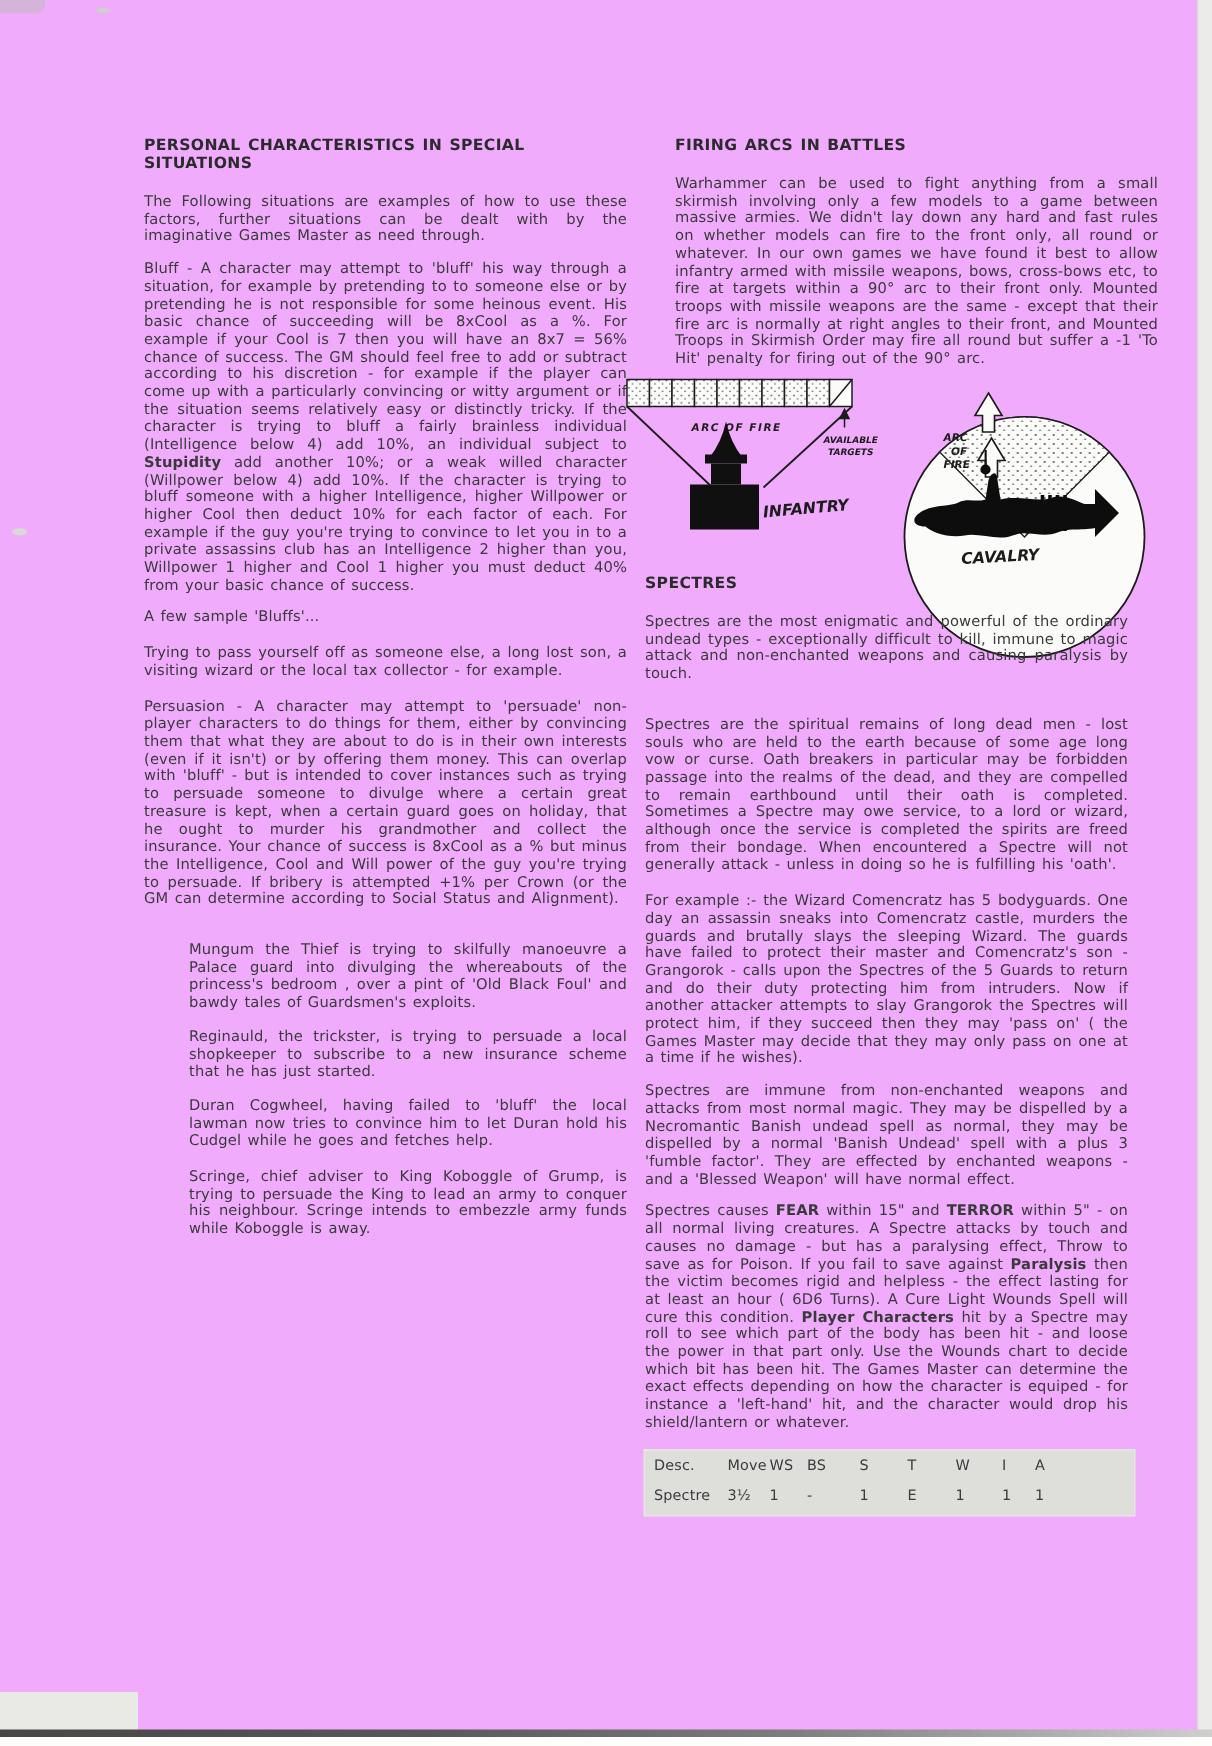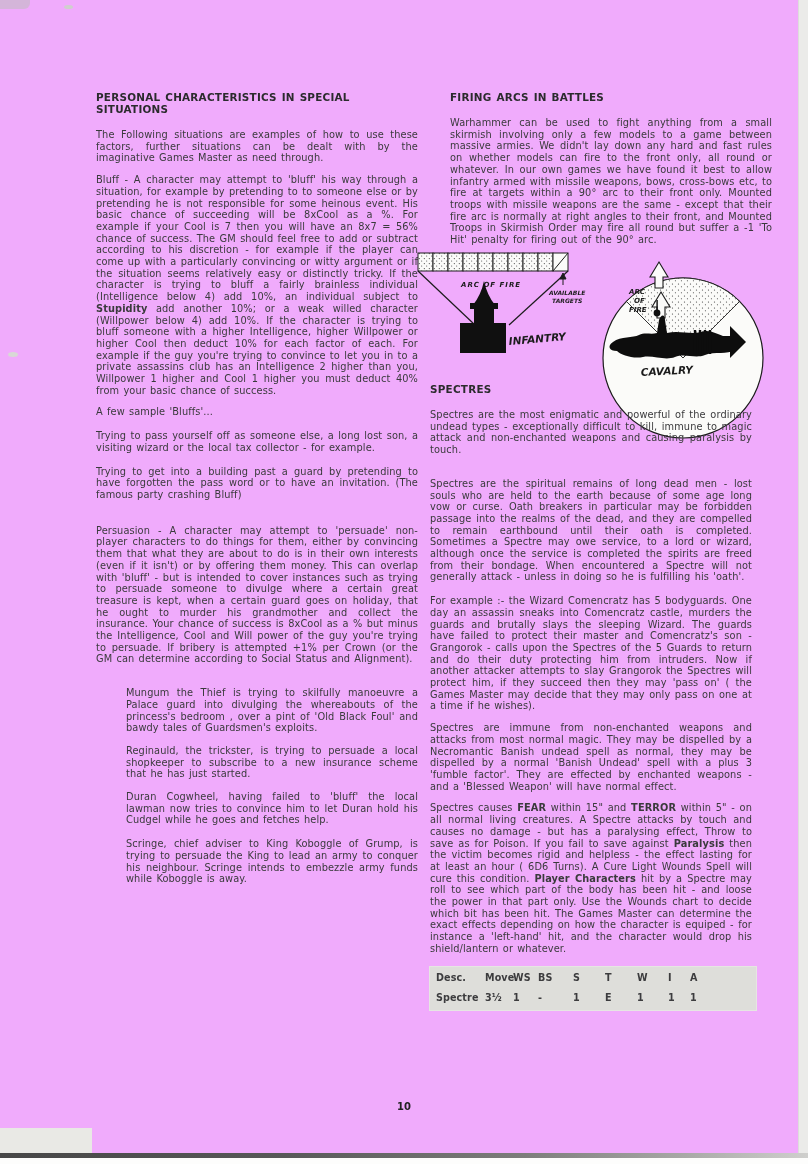--- a/index.html
+++ b/index.html
@@ -33,21 +33,21 @@
 
   
   .diagram{position:absolute;}
   #infantry-diagram{left:413px;top:247px;}
   #cavalry-diagram{left:593px;top:258px;}
   svg text{font-family:"DejaVu Sans",sans-serif;fill:#1c1c1c;}
   .hand{font-weight:bold;font-style:italic;}
 
   
   .stats-table{display:block;background:#dededa;width:314px;padding:5px 6px 7px 6px;margin-top:12px;
-               box-shadow:0 0 0 1px #e6e6e2;font-weight:bold;}
+               box-shadow:0 0 0 1px #e6e6e2;}
   .stats-row{display:grid;grid-template-columns:49px 28px 25px 35px 32px 32px 31px 22px 38px;
              font-size:9.6px;line-height:11px;color:#3c3c3e;}
   .stats-row.head{margin-bottom:9px;}
   .stats-row span{text-align:left;}
 
   .page-number{position:absolute;left:0;top:1101px;width:808px;text-align:center;
                font-size:10px;font-weight:bold;color:#222;}
 </style>
 </head>
 <body>
@@ -61,21 +61,20 @@
   <div class="foot-patch"></div>
   <div class="foot-band"></div>
   <div class="foot-white"></div>
 
   <div class="col col-left">
     <h2 class="section">PERSONAL CHARACTERISTICS IN SPECIAL SITUATIONS</h2>
     <p class="mb-sm">The Following situations are examples of how to use these factors, further situations can be dealt with by the imaginative Games Master as need through.</p>
     <p class="mb-sm"><span>Bluff - A character may attempt to 'bluff' his way through a situation, for example by pretending to to someone else or by pretending he is not responsible for some heinous event. His basic chance of succeeding will be 8xCool as a %. For example if your Cool is 7 then you will have an 8x7 = 56% chance of success. The GM should feel free to add or subtract according to his discretion - for example if the player can come up with a particularly convincing or witty argument or if the situation seems relatively easy or distinctly tricky. If the character is trying to bluff a fairly brainless individual (Intelligence below 4) add 10%, an individual subject to </span><span style="font-weight: bold;">Stupidity</span><span> add another 10%; or a weak willed character (Willpower below 4) add 10%. If the character is trying to bluff someone with a higher Intelligence, higher Willpower or higher Cool then deduct 10% for each factor of each. For example if the guy you're trying to convince to let you in to a private assassins club has an Intelligence 2 higher than you, Willpower 1 higher and Cool 1 higher you must deduct 40% from your basic chance of success.</span></p>
     <p class="mb-md">A few sample 'Bluffs'...</p>
     <p class="mb-md">Trying to pass yourself off as someone else, a long lost son, a visiting wizard or the local tax collector - for example.</p>
-    <p class="mb-xl">Trying to get into a building past a guard by pretending to have forgotten the pass word or to have an invitation. (The famous party crashing Bluff)</p>
     <p class="mb-lg">Persuasion - A character may attempt to 'persuade' non-player characters to do things for them, either by convincing them that what they are about to do is in their own interests (even if it isn't) or by offering them money. This can overlap with 'bluff' - but is intended to cover instances such as trying to persuade someone to divulge where a certain great treasure is kept, when a certain guard goes on holiday, that he ought to murder his grandmother and collect the insurance. Your chance of success is 8xCool as a % but minus the Intelligence, Cool and Will power of the guy you're trying to persuade. If bribery is attempted +1% per Crown (or the GM can determine according to Social Status and Alignment).</p>
     <div class="indent">
       <p>Mungum the Thief is trying to skilfully manoeuvre a Palace guard into divulging the whereabouts of the princess's bedroom , over a pint of 'Old Black Foul' and bawdy tales of Guardsmen's exploits.</p>
       <p>Reginauld, the trickster, is trying to persuade a local shopkeeper to subscribe to a new insurance scheme that he has just started.</p>
       <p class="mb-md">Duran Cogwheel, having failed to 'bluff' the local lawman now tries to convince him to let Duran hold his Cudgel while he goes and fetches help.</p>
       <p>Scringe, chief adviser to King Koboggle of Grump, is trying to persuade the King to lead an army to conquer his neighbour. Scringe intends to embezzle army funds while Koboggle is away.</p>
     </div>
   </div>
 
   <div class="col col-right-a">
@@ -186,15 +185,14 @@
         <span>-</span>
         <span>1</span>
         <span>E</span>
         <span>1</span>
         <span>1</span>
         <span>1</span>
       </div>
     </div>
   </div>
 
-  <div class="page-number">10</div>
 
 </div>
 
 </body></html>

